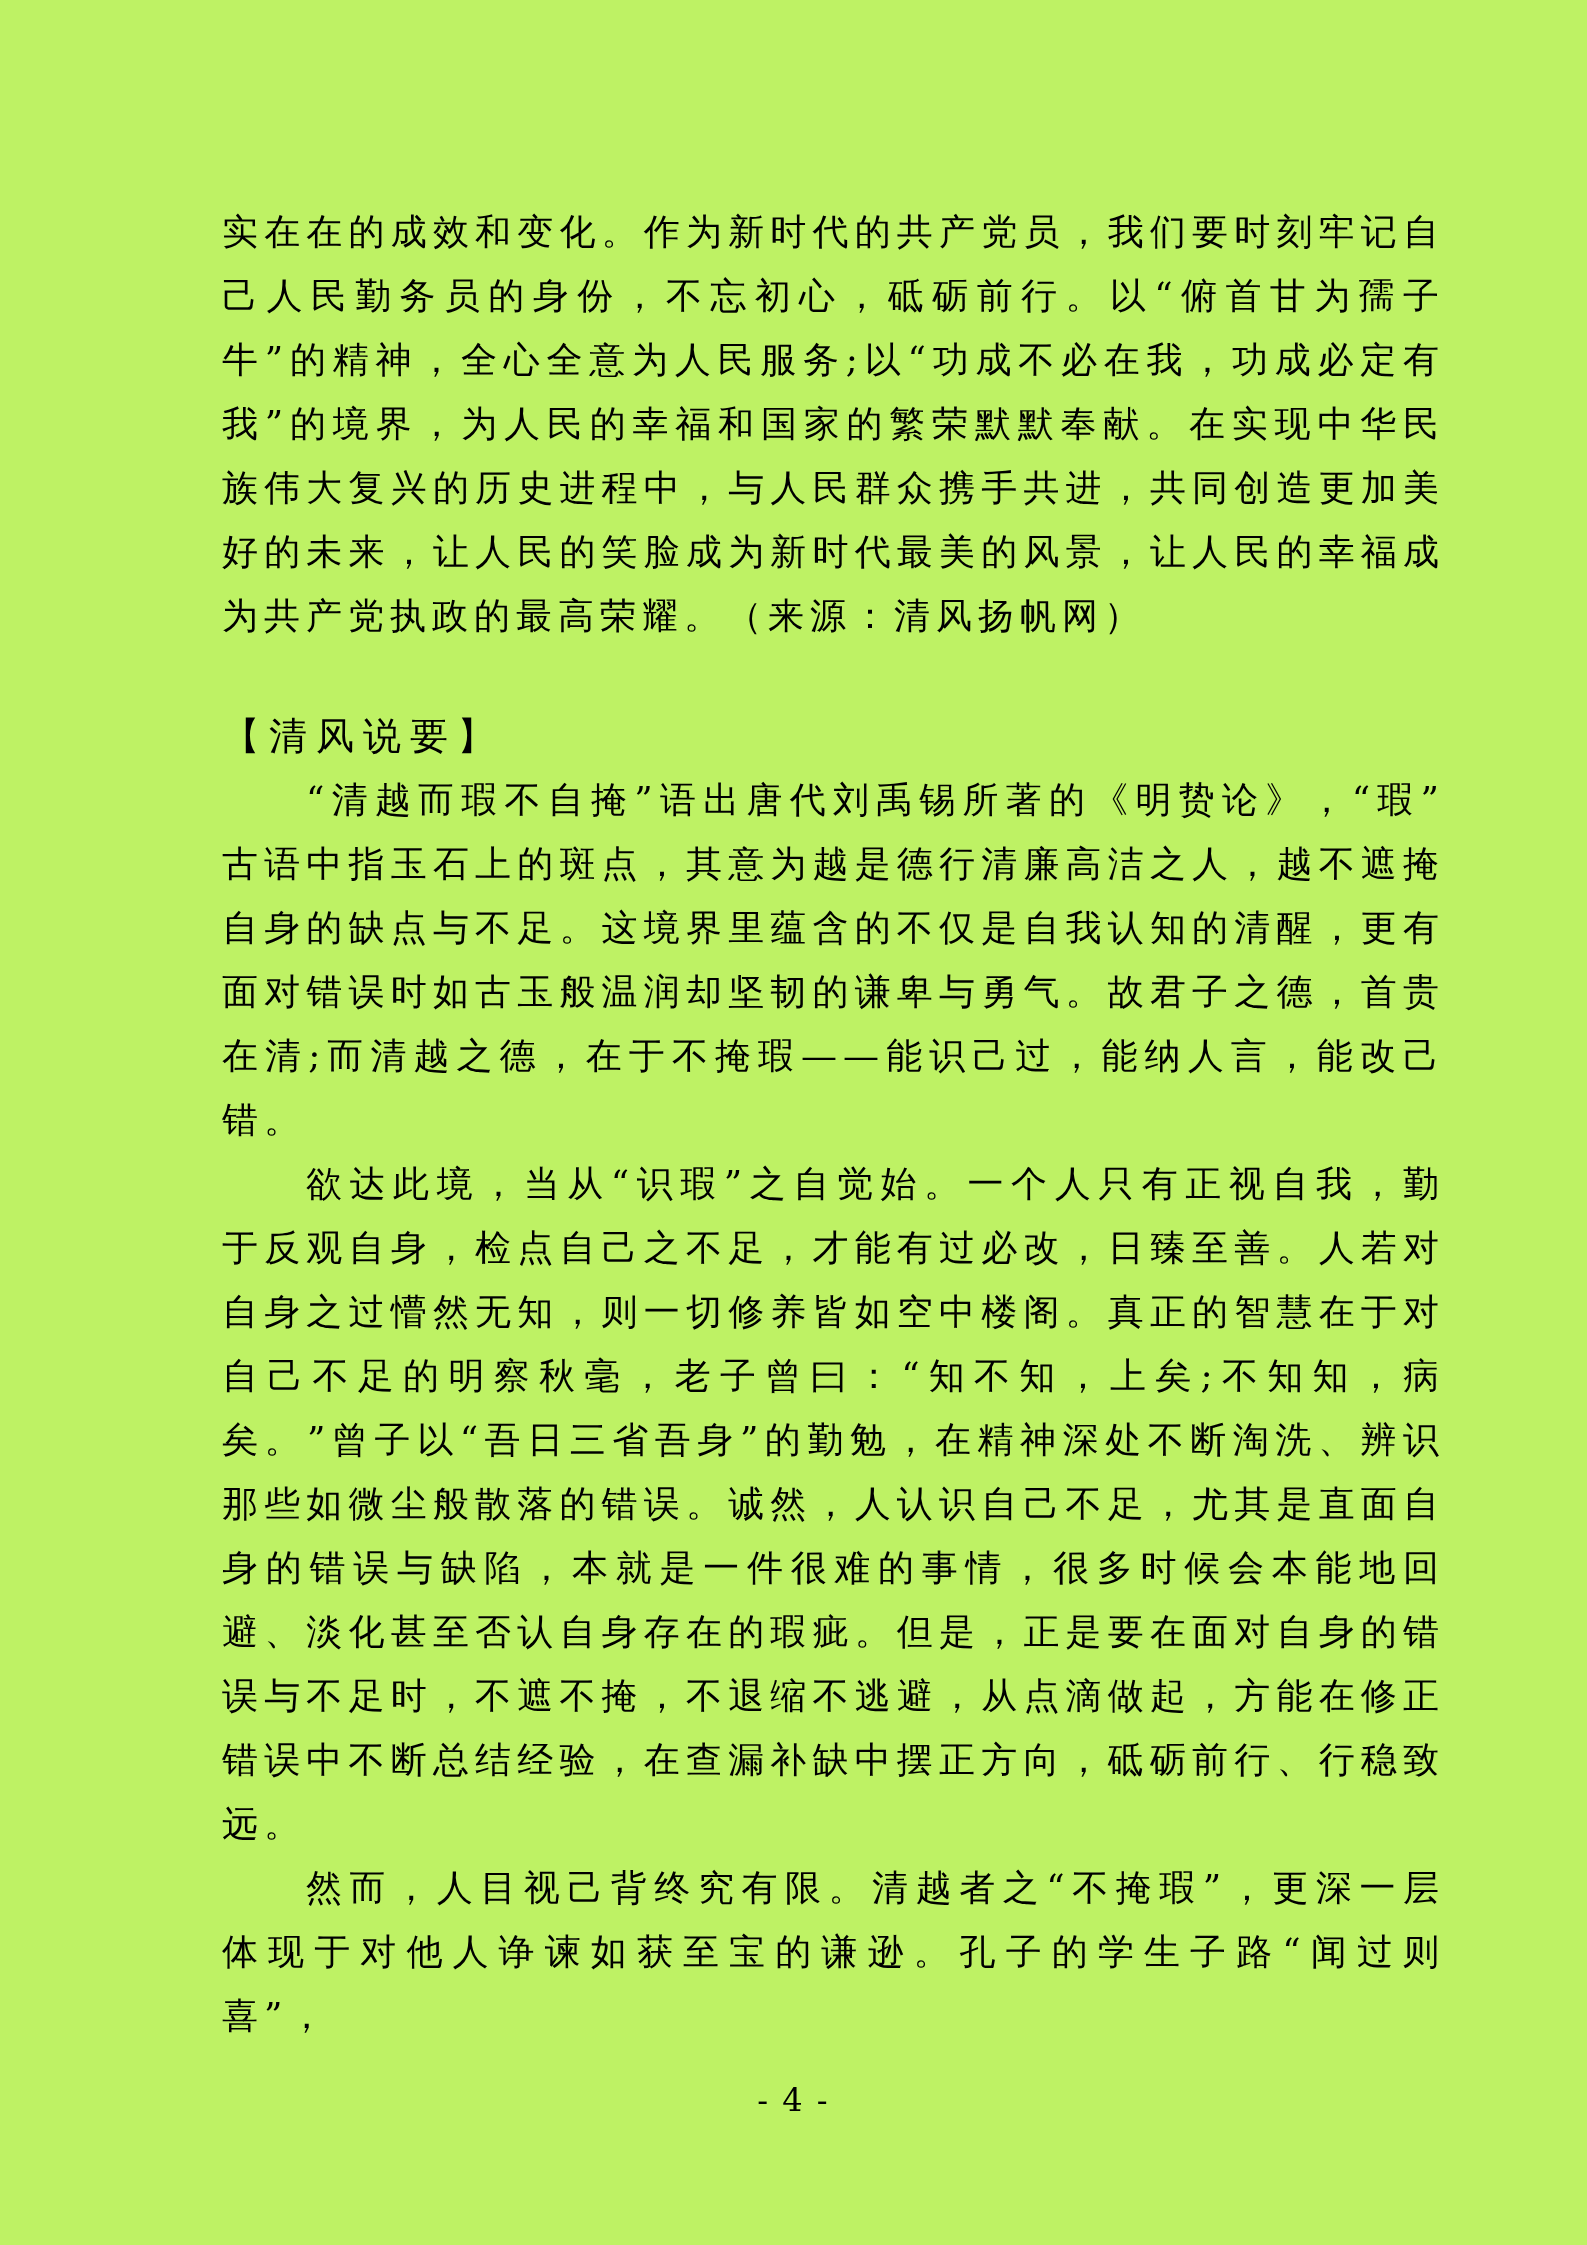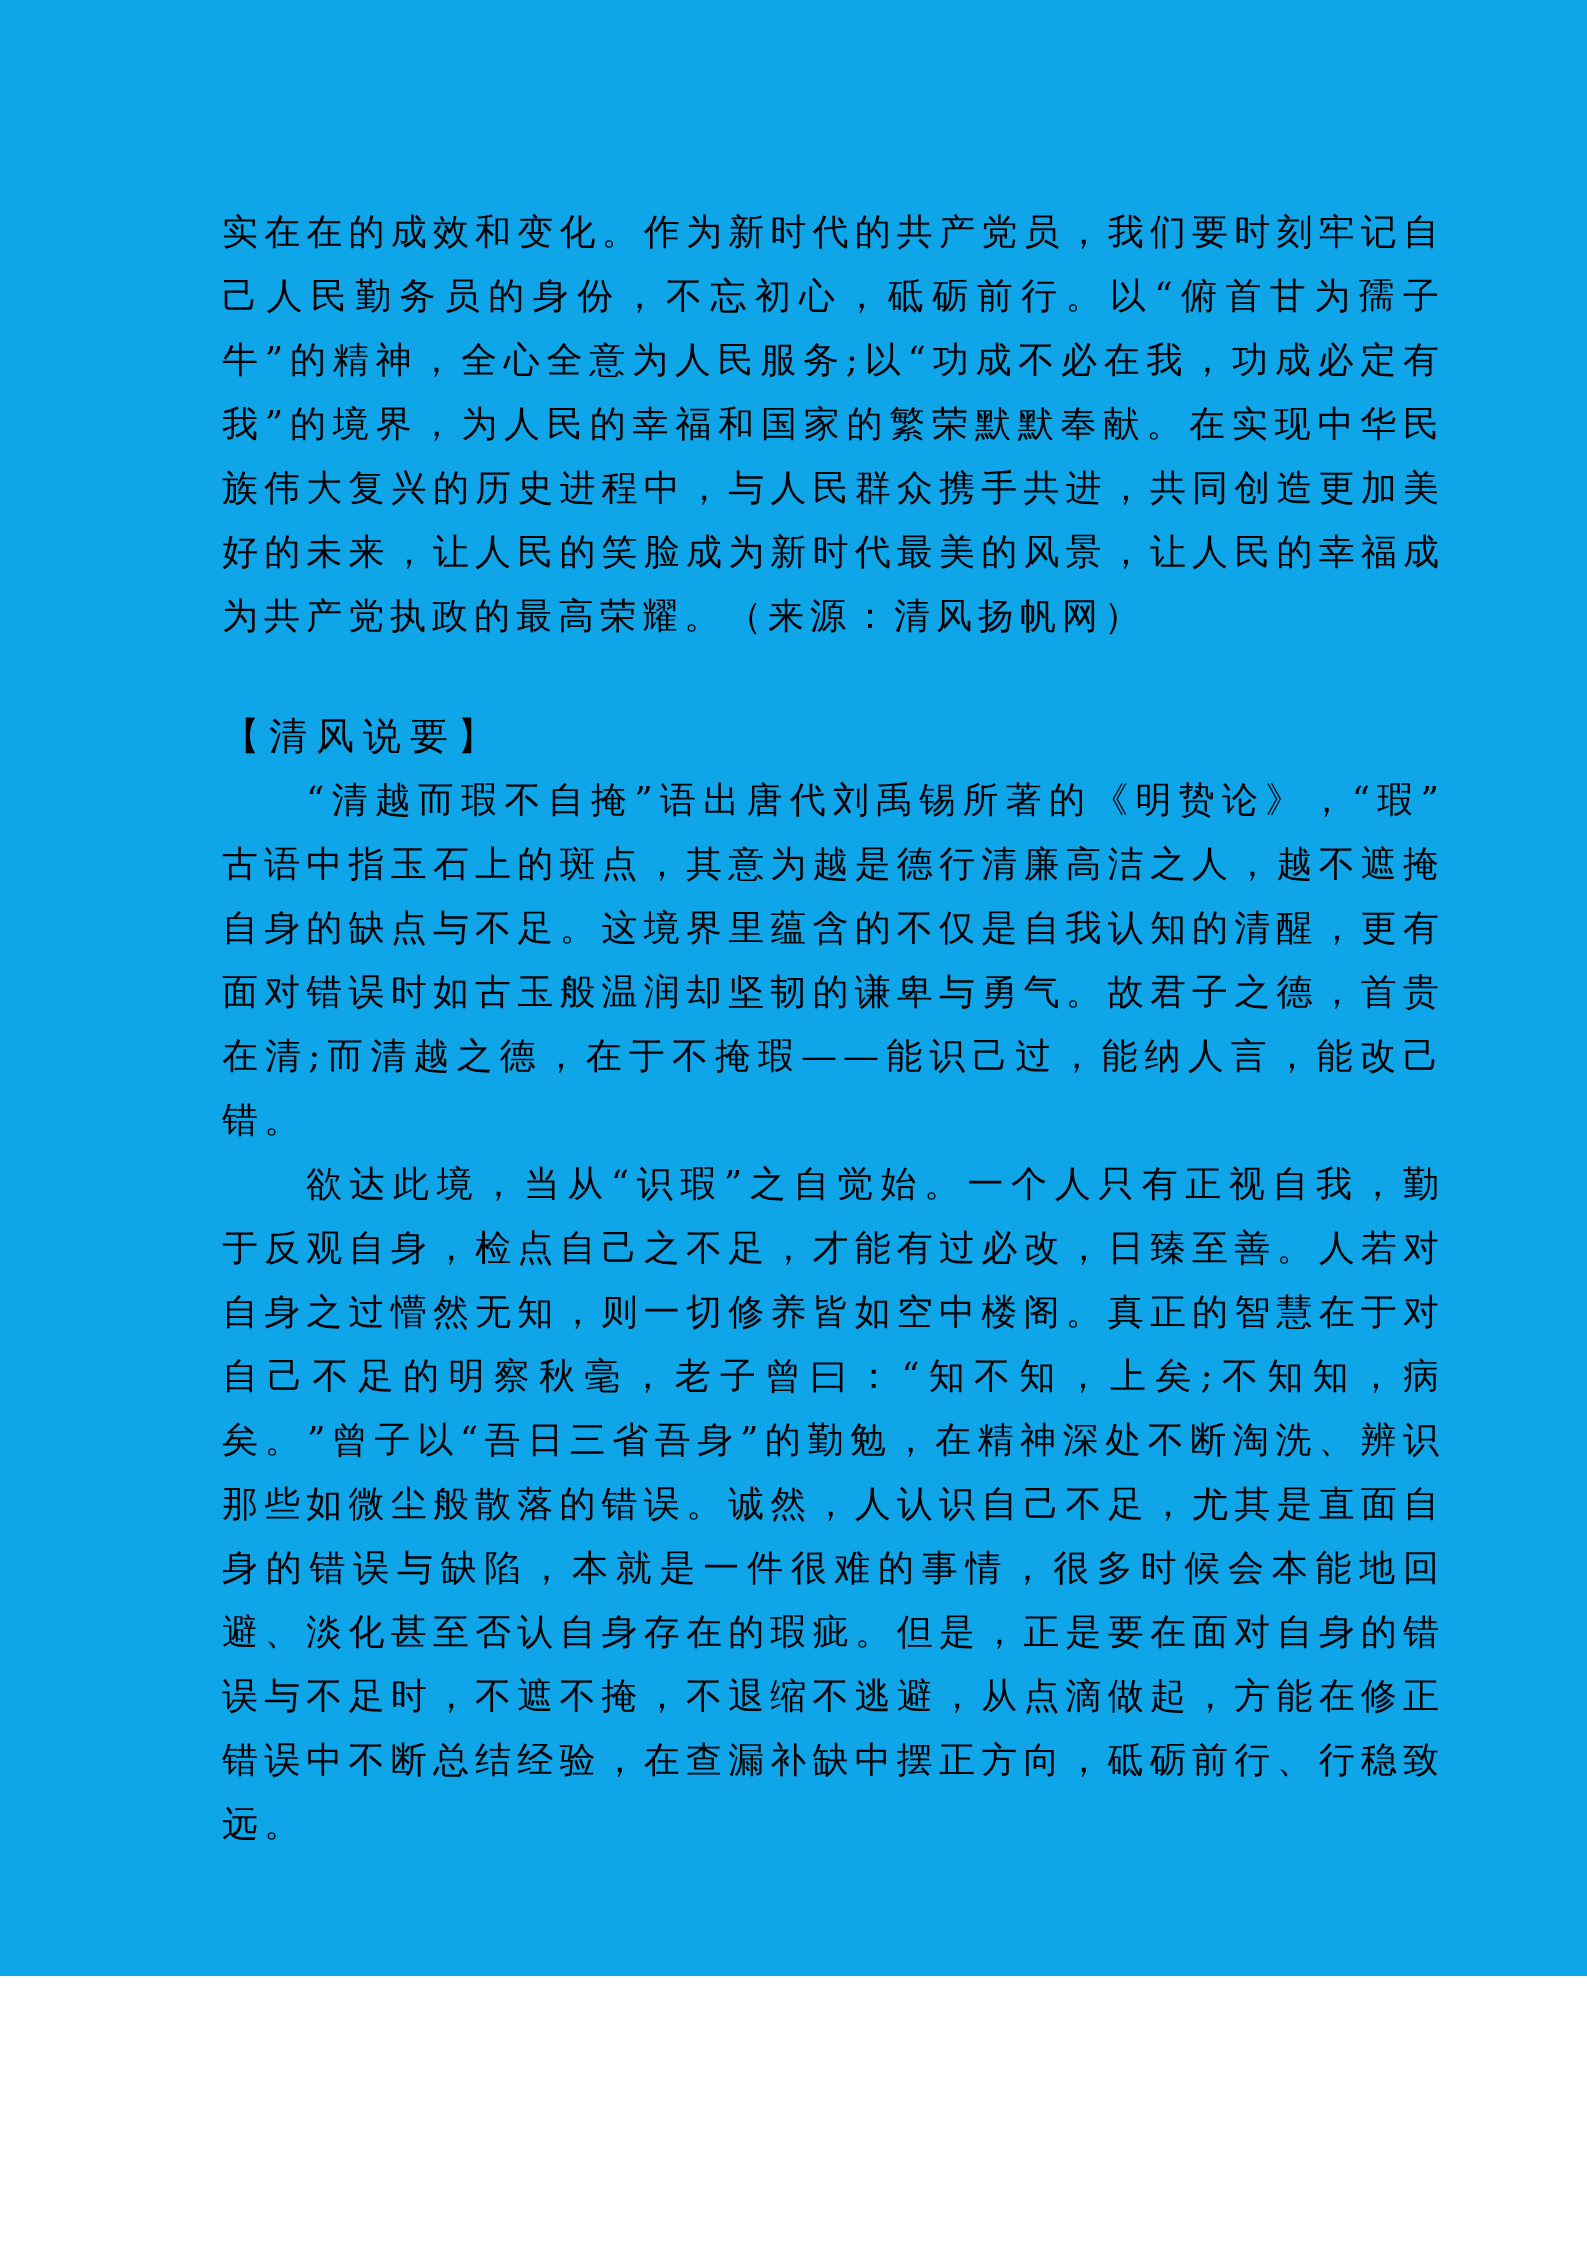--- a/index.html
+++ b/index.html
@@ -3,22 +3,22 @@
 <meta charset="utf-8">
 <style>
   html, body {
     margin: 0;
     padding: 0;
     background: #ffffff;
   }
   .page {
     position: relative;
     width: 1587px;
-    height: 1976px;
-    background: #0ea5e9;
+    height: 2245px;
+    background: #bef264;
     overflow: hidden;
     font-family: "DejaVu Serif", serif;
     color: #000000;
     text-decoration: underline;
   }
   .content {
     position: absolute;
     left: 222px;
     top: 200px;
     width: 1223px;
@@ -74,18 +74,19 @@
   <div class="content">
     <p class="para no-indent">实在在的成效和变化。作为新时代的共产党员，我们要时刻牢记自己人民勤务员的身份，不忘初心，砥砺前行。以“俯首甘为孺子牛”的精神，全心全意为人民服务;以“功成不必在我，功成必定有我”的境界，为人民的幸福和国家的繁荣默默奉献。在实现中华民族伟大复兴的历史进程中，与人民群众携手共进，共同创造更加美好的未来，让人民的笑脸成为新时代最美的风景，让人民的幸福成为共产党执政的最高荣耀。（来源：清风扬帆网）</p>
 
     <div class="section-label">【清风说要】</div>
 
 
     <p class="para">“清越而瑕不自掩”语出唐代刘禹锡所著的《明贽论》，“瑕”古语中指玉石上的斑点，其意为越是德行清廉高洁之人，越不遮掩自身的缺点与不足。这境界里蕴含的不仅是自我认知的清醒，更有面对错误时如古玉般温润却坚韧的谦卑与勇气。故君子之德，首贵在清;而清越之德，在于不掩瑕——能识己过，能纳人言，能改己错。</p>
 
     <p class="para">欲达此境，当从“识瑕”之自觉始。一个人只有正视自我，勤于反观自身，检点自己之不足，才能有过必改，日臻至善。人若对自身之过懵然无知，则一切修养皆如空中楼阁。真正的智慧在于对自己不足的明察秋毫，老子曾曰：“知不知，上矣;不知知，病矣。”曾子以“吾日三省吾身”的勤勉，在精神深处不断淘洗、辨识那些如微尘般散落的错误。诚然，人认识自己不足，尤其是直面自身的错误与缺陷，本就是一件很难的事情，很多时候会本能地回避、淡化甚至否认自身存在的瑕疵。但是，正是要在面对自身的错误与不足时，不遮不掩，不退缩不逃避，从点滴做起，方能在修正错误中不断总结经验，在查漏补缺中摆正方向，砥砺前行、行稳致远。</p>
 
+    <p class="para">然而，人目视己背终究有限。清越者之“不掩瑕”，更深一层体现于对他人诤谏如获至宝的谦逊。孔子的学生子路“闻过则喜”，</p>
   </div>
 
   <div class="footer">
     <span>- 4 -</span>
   </div>
 </div>
 
 </body></html>

